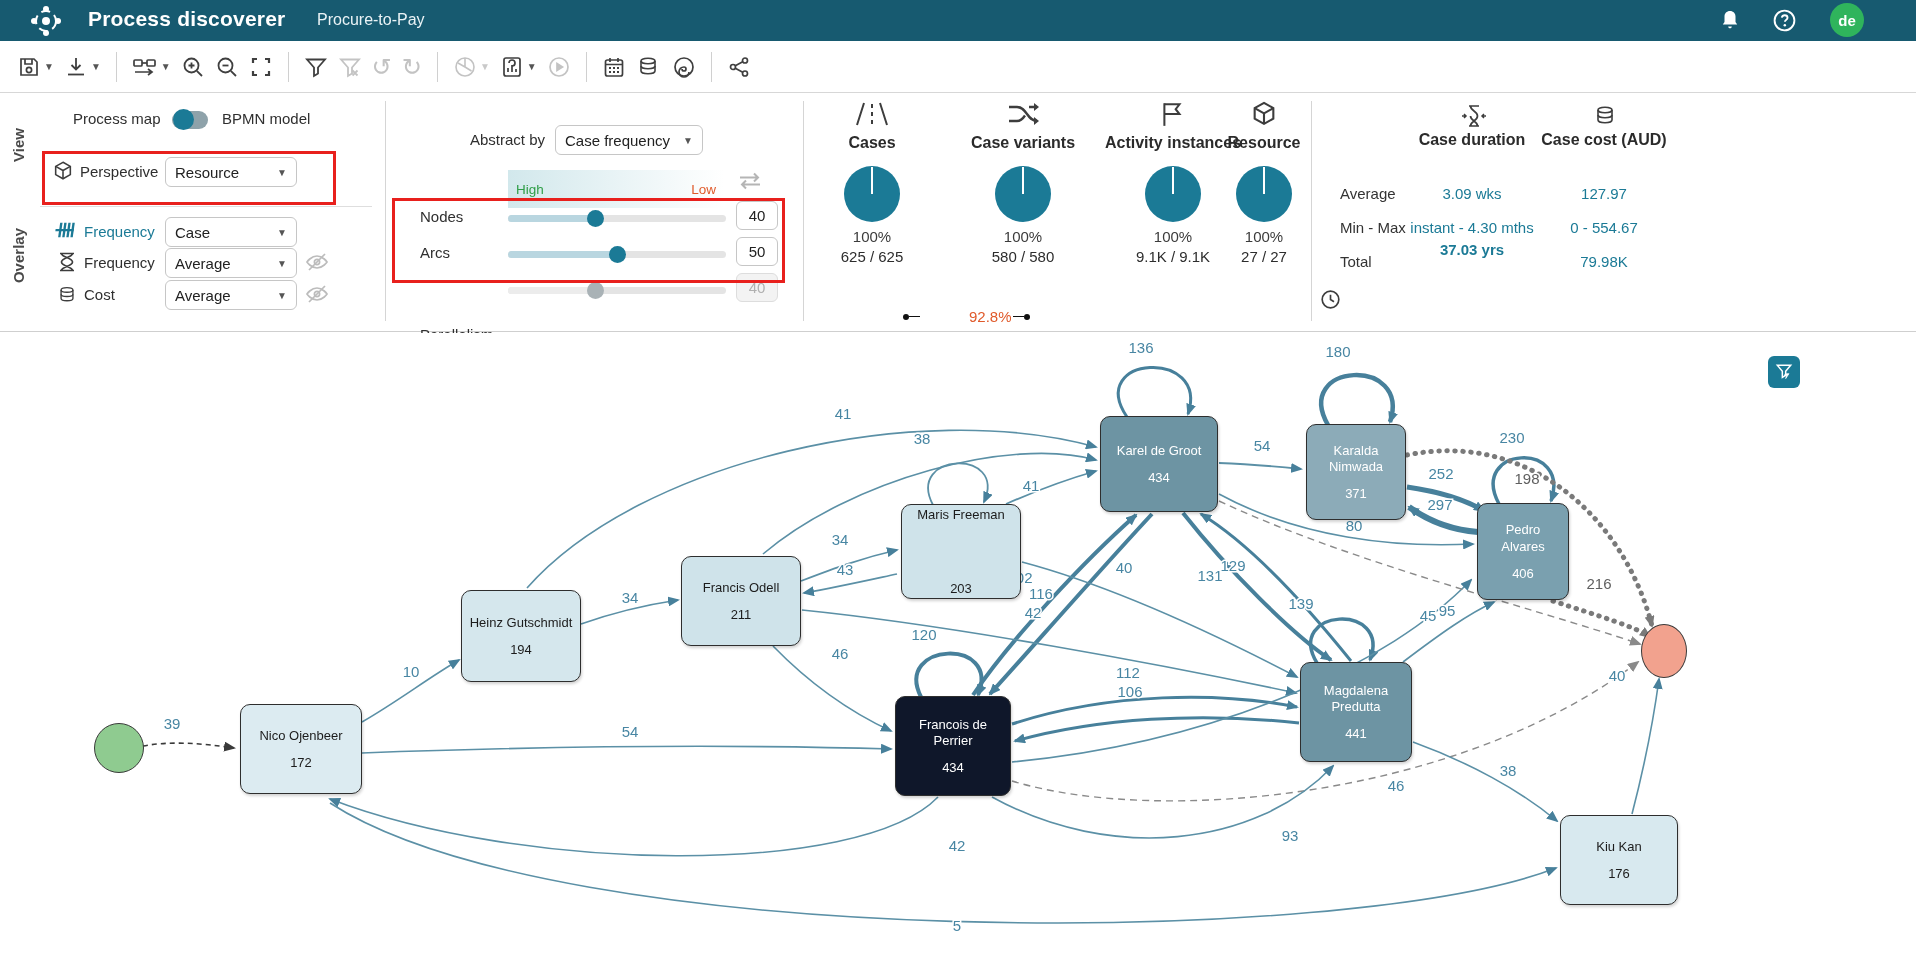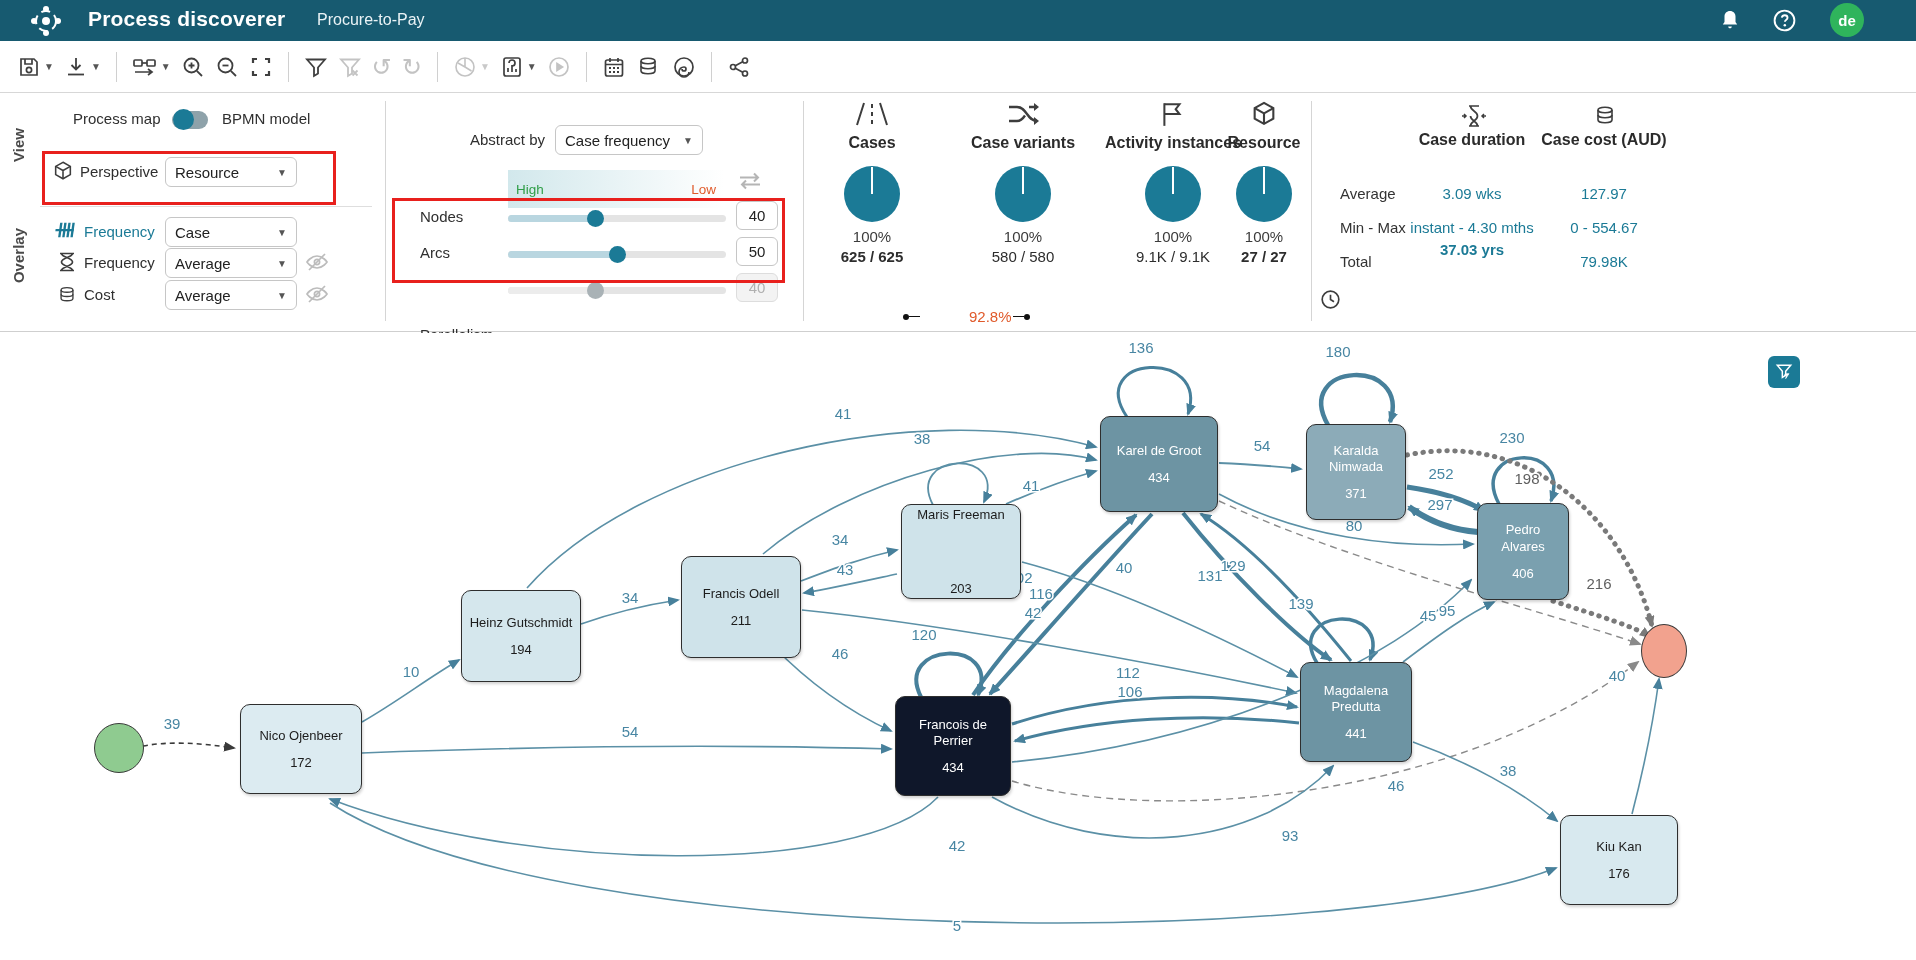--- a/index.html
+++ b/index.html
@@ -53,21 +53,21 @@
   .slider.dis .fill{background:#ececec;}
   .slider.dis .knob{background:#a9b2b6;}
   .valbox{position:absolute;left:736px;width:42px;height:29px;border:1px solid #c6c6c6;border-radius:6px;font-size:15px;color:#222;
           display:flex;align-items:center;justify-content:center;box-sizing:border-box;background:#fff;}
   .valbox.dis{background:#f3f3f3;color:#b0b0b0;border-color:#ddd;}
 
   .stat-col{position:absolute;top:96px;width:150px;text-align:center;}
   .stat-label{font-size:16px;font-weight:700;color:#2b2b2b;margin-top:2px;}
   .stat-pct{font-size:15px;color:#3c3c3c;}
   .stat-ratio{font-size:15px;color:#2d2d2d;margin-top:3px;}
-  .bold{font-weight:700;}
+  .bold{font-weight:400;}
   .pie-link{position:absolute;top:215px;display:flex;align-items:center;}
   .pie-link .dot{width:6px;height:6px;border-radius:50%;background:#111;}
   .pie-link .ln{width:11px;height:1.5px;background:#111;}
   .pie-link .pct{color:#e05a2b;font-size:15px;padding:0 1px;margin-left:48px;}
 
   .m-title{position:absolute;font-size:16px;font-weight:700;color:#2b2b2b;text-align:center;width:220px;}
   .m-rowlab{position:absolute;left:1340px;font-size:15px;color:#333;}
   .m-val{position:absolute;font-size:15px;color:#1b7a96;text-align:center;width:220px;}
   .tf-label{position:absolute;left:1344px;top:295px;font-size:16px;font-weight:700;color:#222;}
   .tf-date{position:absolute;top:296px;font-size:15px;color:#1b7a96;}
@@ -586,21 +586,21 @@
         </svg>
     </span>
   <div class="pnode" style="left: 240px; top: 371px; width: 122px; height: 90px; background: rgb(220, 235, 241); color: rgb(28, 28, 28);">
         <div class="nname">Nico Ojenbeer</div>
         <div class="nval">172</div>
       </div>
       <div class="pnode" style="left: 461px; top: 257px; width: 120px; height: 92px; background: rgb(213, 231, 237); color: rgb(28, 28, 28);">
         <div class="nname">Heinz Gutschmidt</div>
         <div class="nval">194</div>
       </div>
-      <div class="pnode" style="left: 681px; top: 223px; width: 120px; height: 102px; background: rgb(207, 227, 234); color: rgb(28, 28, 28);">
+      <div class="pnode" style="left: 681px; top: 223px; width: 120px; height: 90px; background: rgb(207, 227, 234); color: rgb(28, 28, 28);">
         <div class="nname">Francis Odell</div>
         <div class="nval">211</div>
       </div>
       <div class="pnode" style="left: 901px; top: 171px; width: 120px; height: 95px; background: rgb(207, 227, 234); color: rgb(28, 28, 28); justify-content: space-between;">
         <div class="nname">Maris Freeman</div>
         <div class="nval">203</div>
       </div>
       <div class="pnode" style="left: 895px; top: 363px; width: 116px; height: 100px; background: #0f172a; color: rgb(255, 255, 255);">
         <div class="nname">Francois de Perrier</div>
         <div class="nval">434</div>

